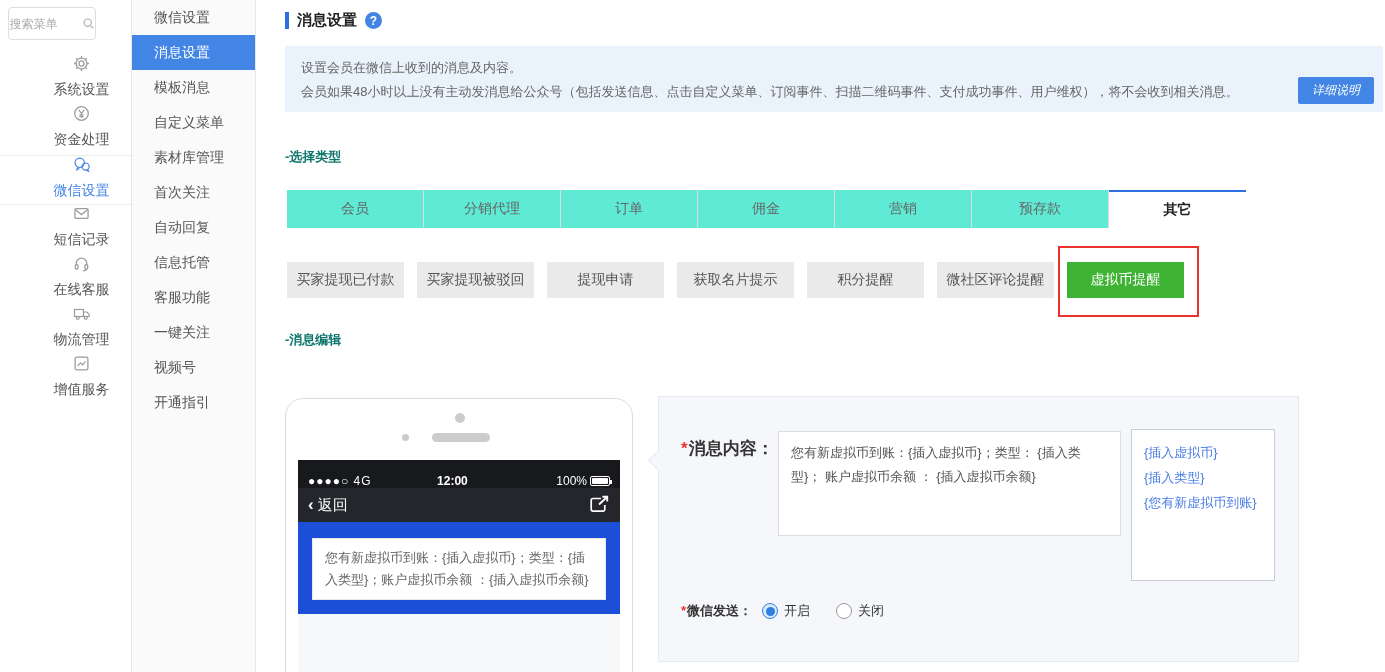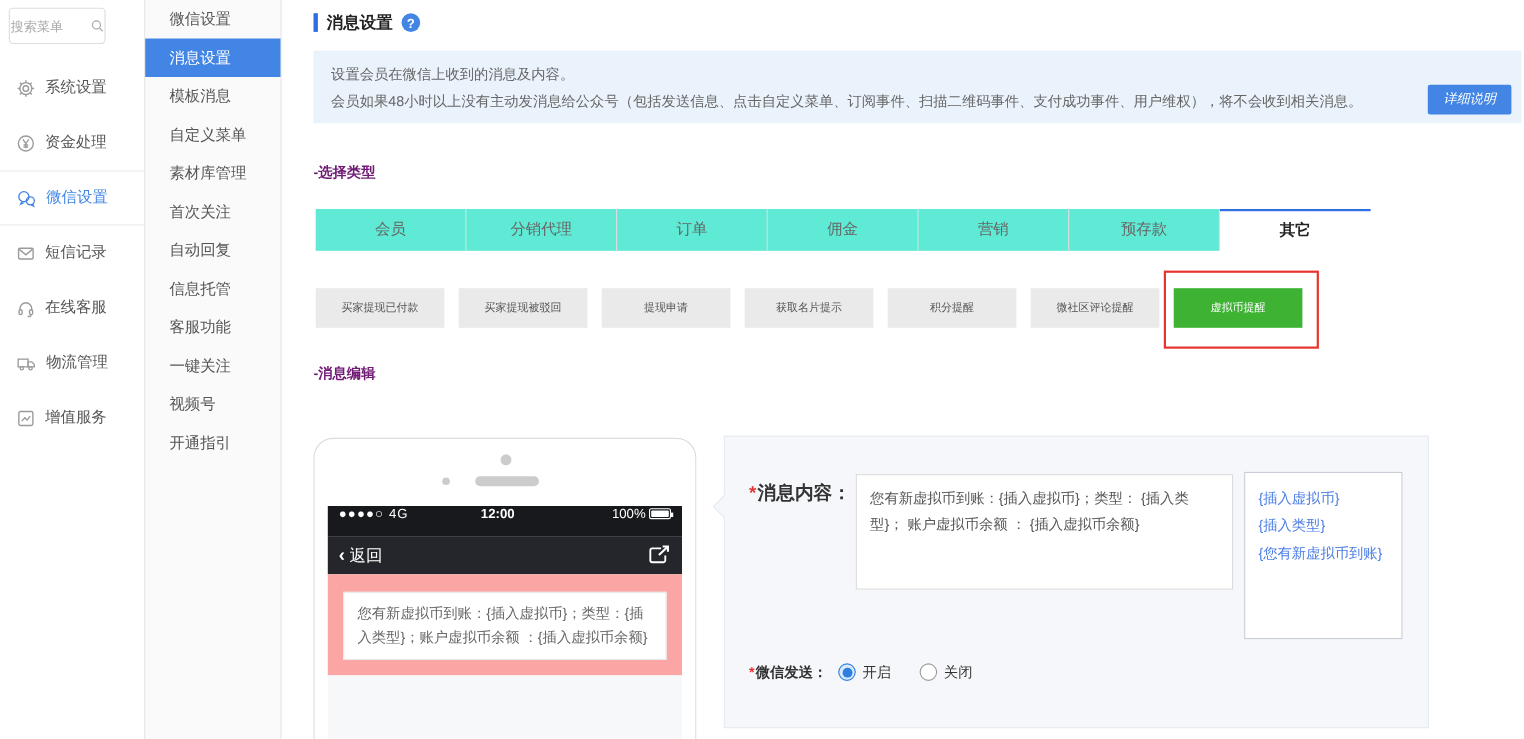--- a/index.html
+++ b/index.html
@@ -6,22 +6,22 @@
   html,body { width:1385px; height:672px; overflow:hidden; background:#fff;
     font-family:"Liberation Sans","DejaVu Sans",sans-serif; font-size:13px; color:#333; }
 
   
   .sidebar1 { position:absolute; left:0; top:0; width:131px; height:672px; background:#fff; }
   .searchbox { margin:7px 8px 0 8px; width:88px; height:33px; border:1px solid #ddd; border-radius:4px;
     display:flex; align-items:center; justify-content:center; gap:10px; }
   .searchbox input { border:none; outline:none; width:62px; font-size:12px; color:#666; background:transparent; }
   .searchbox input::placeholder { color:#aaa; }
   .s1-items { margin-top:15px; }
-  .s1-item { height:50px; display:flex; align-items:center; gap:9px; padding-left:15px;
-    font-size:14px; color:#555; cursor:pointer; }
+  .s1-item { height:50px; display:flex; align-items:center; gap:9px; padding-left:32px;
+    font-size:14px; color:#555; cursor:pointer;flex-direction:column; }
   .s1-item.active { color:#4285e4; border-top:1px solid #ececec; border-bottom:1px solid #ececec; }
   .s1-item svg { flex:0 0 auto; }
 
   
   .sidebar2 { position:absolute; left:131px; top:0; width:125px; height:672px; background:#fafafa;
     border-left:1px solid #e6e6e6; border-right:1px solid #e6e6e6; }
   .s2-item { height:35px; line-height:35px; padding-left:22px; font-size:14px; color:#555; cursor:pointer; }
   .s2-item.active { background:#4285e4; color:#fff; }
 
   
@@ -31,56 +31,56 @@
   .title-bar { width:4px; height:17px; background:#2d6fe0; }
   .page-title b { font-size:15px; color:#222; }
   .help-badge { width:17px; height:17px; border-radius:50%; background:#4285e4; color:#fff;
     font-size:12px; font-weight:bold; display:flex; align-items:center; justify-content:center; cursor:pointer; }
 
   .notice { position:absolute; left:29px; top:46px; width:1098px; height:66px; background:#eaf2fb;
     padding:10px 16px; color:#666; line-height:24px; font-size:13px; }
   .notice .detail-btn { position:absolute; right:9px; bottom:8px; background:#4285e4; color:#fff;
     border:none; font-size:12px; padding:5px 14px; border-radius:2px; cursor:pointer;font-style:italic; }
 
-  .sec-heading { position:absolute; left:29px; font-size:13px; font-weight:bold; color:#701a75; }
+  .sec-heading { position:absolute; left:29px; font-size:13px; font-weight:bold; color:#0f766e; }
   .h-type { top:148px; } .h-edit { top:331px; }
 
   .tabs { position:absolute; left:31px; top:190px; display:flex; height:38px; }
   .tab { width:137px; height:38px; background:#5eead4; color:#666; font-size:14px;
     display:flex; align-items:center; justify-content:center; cursor:pointer; border-right:1px solid #dcdcdc; }
   .tab:last-child { border-right:none; }
   .tab.active { background:#fff; color:#222; font-weight:bold; border-top:2px solid #2d6fe0; border-right:none; }
 
   .type-buttons { position:absolute; left:31px; top:262px; display:flex; gap:13px; }
-  .type-btn { width:117px; height:36px; background:#eaeaea; color:#555; font-size:10px; border:none;
+  .type-btn { width:117px; height:36px; background:#eaeaea; color:#555; font-size:14px; border:none;
     display:flex; align-items:center; justify-content:center; cursor:pointer; }
   .type-btn.active { background:#3db233; color:#fff; }
   .highlight-rect { position:absolute; left:802px; top:246px; width:141px; height:71px;
     border:2px solid #e8342c; pointer-events:none; }
 
   
   .phone { position:absolute; left:29px; top:398px; width:348px; height:290px;
     border:1px solid #dcdcdc; border-radius:18px 18px 0 0; background:#fff; overflow:hidden; }
   .cam-dot { position:absolute; left:169px; top:14px; width:10px; height:10px; border-radius:50%; background:#ccc; }
   .spk-dot { position:absolute; left:116px; top:35px; width:7px; height:7px; border-radius:50%; background:#ccc; }
   .spk-bar { position:absolute; left:146px; top:34px; width:58px; height:9px; border-radius:5px; background:#ccc; }
   .screen { position:absolute; left:12px; top:61px; width:322px; bottom:0; display:flex; flex-direction:column; }
   .statusbar { height:28px; background:#17191d; color:#fff; font-size:12px;
-    display:flex; align-items:flex-start; padding:0 10px; }
+    display:flex; align-items:flex-end; padding:0 10px; }
   .statusbar .sig { letter-spacing:1px; }
   .statusbar .time { flex:1; text-align:center; font-weight:bold; }
   .batt-wrap { display:flex; align-items:center; gap:3px;margin-left:23px; }
   .batt { width:20px; height:10px; border:1px solid #fff; border-radius:2px; padding:1px; position:relative; }
   .batt i { display:block; width:100%; height:100%; background:#fff; border-radius:1px; }
   .batt:after { content:""; position:absolute; right:-3px; top:3px; width:2px; height:4px; background:#fff; }
   .navbar { height:34px; background:#24262b; color:#fff; display:flex; align-items:center; padding:0 10px; }
   .nav-back { display:flex; align-items:center; gap:4px; font-size:15px; cursor:pointer; }
   .nav-back .chev { font-size:17px; font-weight:bold; }
   .nav-share { margin-left:auto; cursor:pointer; display:flex; }
-  .msg-zone { background:#fca5a5; padding:16px 14px 14px 14px; }
+  .msg-zone { background:#1d4ed8; padding:16px 14px 14px 14px; }
   .msg-box { border:1px solid #e8e8e8; background:#fff; padding:8px 12px; color:#666; line-height:22px; font-size:13px; }
   .screen-rest { flex:1; background:#f7f8fa; }
 
   
   .panel { position:absolute; left:402px; top:396px; width:641px; height:266px;
     background:#f5f7fa; border:1px solid #e5eaf1; }
   .panel .diamond { position:absolute; left:-8px; top:56px; width:15px; height:15px; background:#f5f7fa;
     border-left:1px solid #e5eaf1; border-bottom:1px solid #e5eaf1; transform:rotate(45deg); }
   .frm-label { position:absolute; font-weight:bold; color:#333; font-size:17px; }
   .req { color:#e8342c; margin-right:1px; font-weight:bold; }

